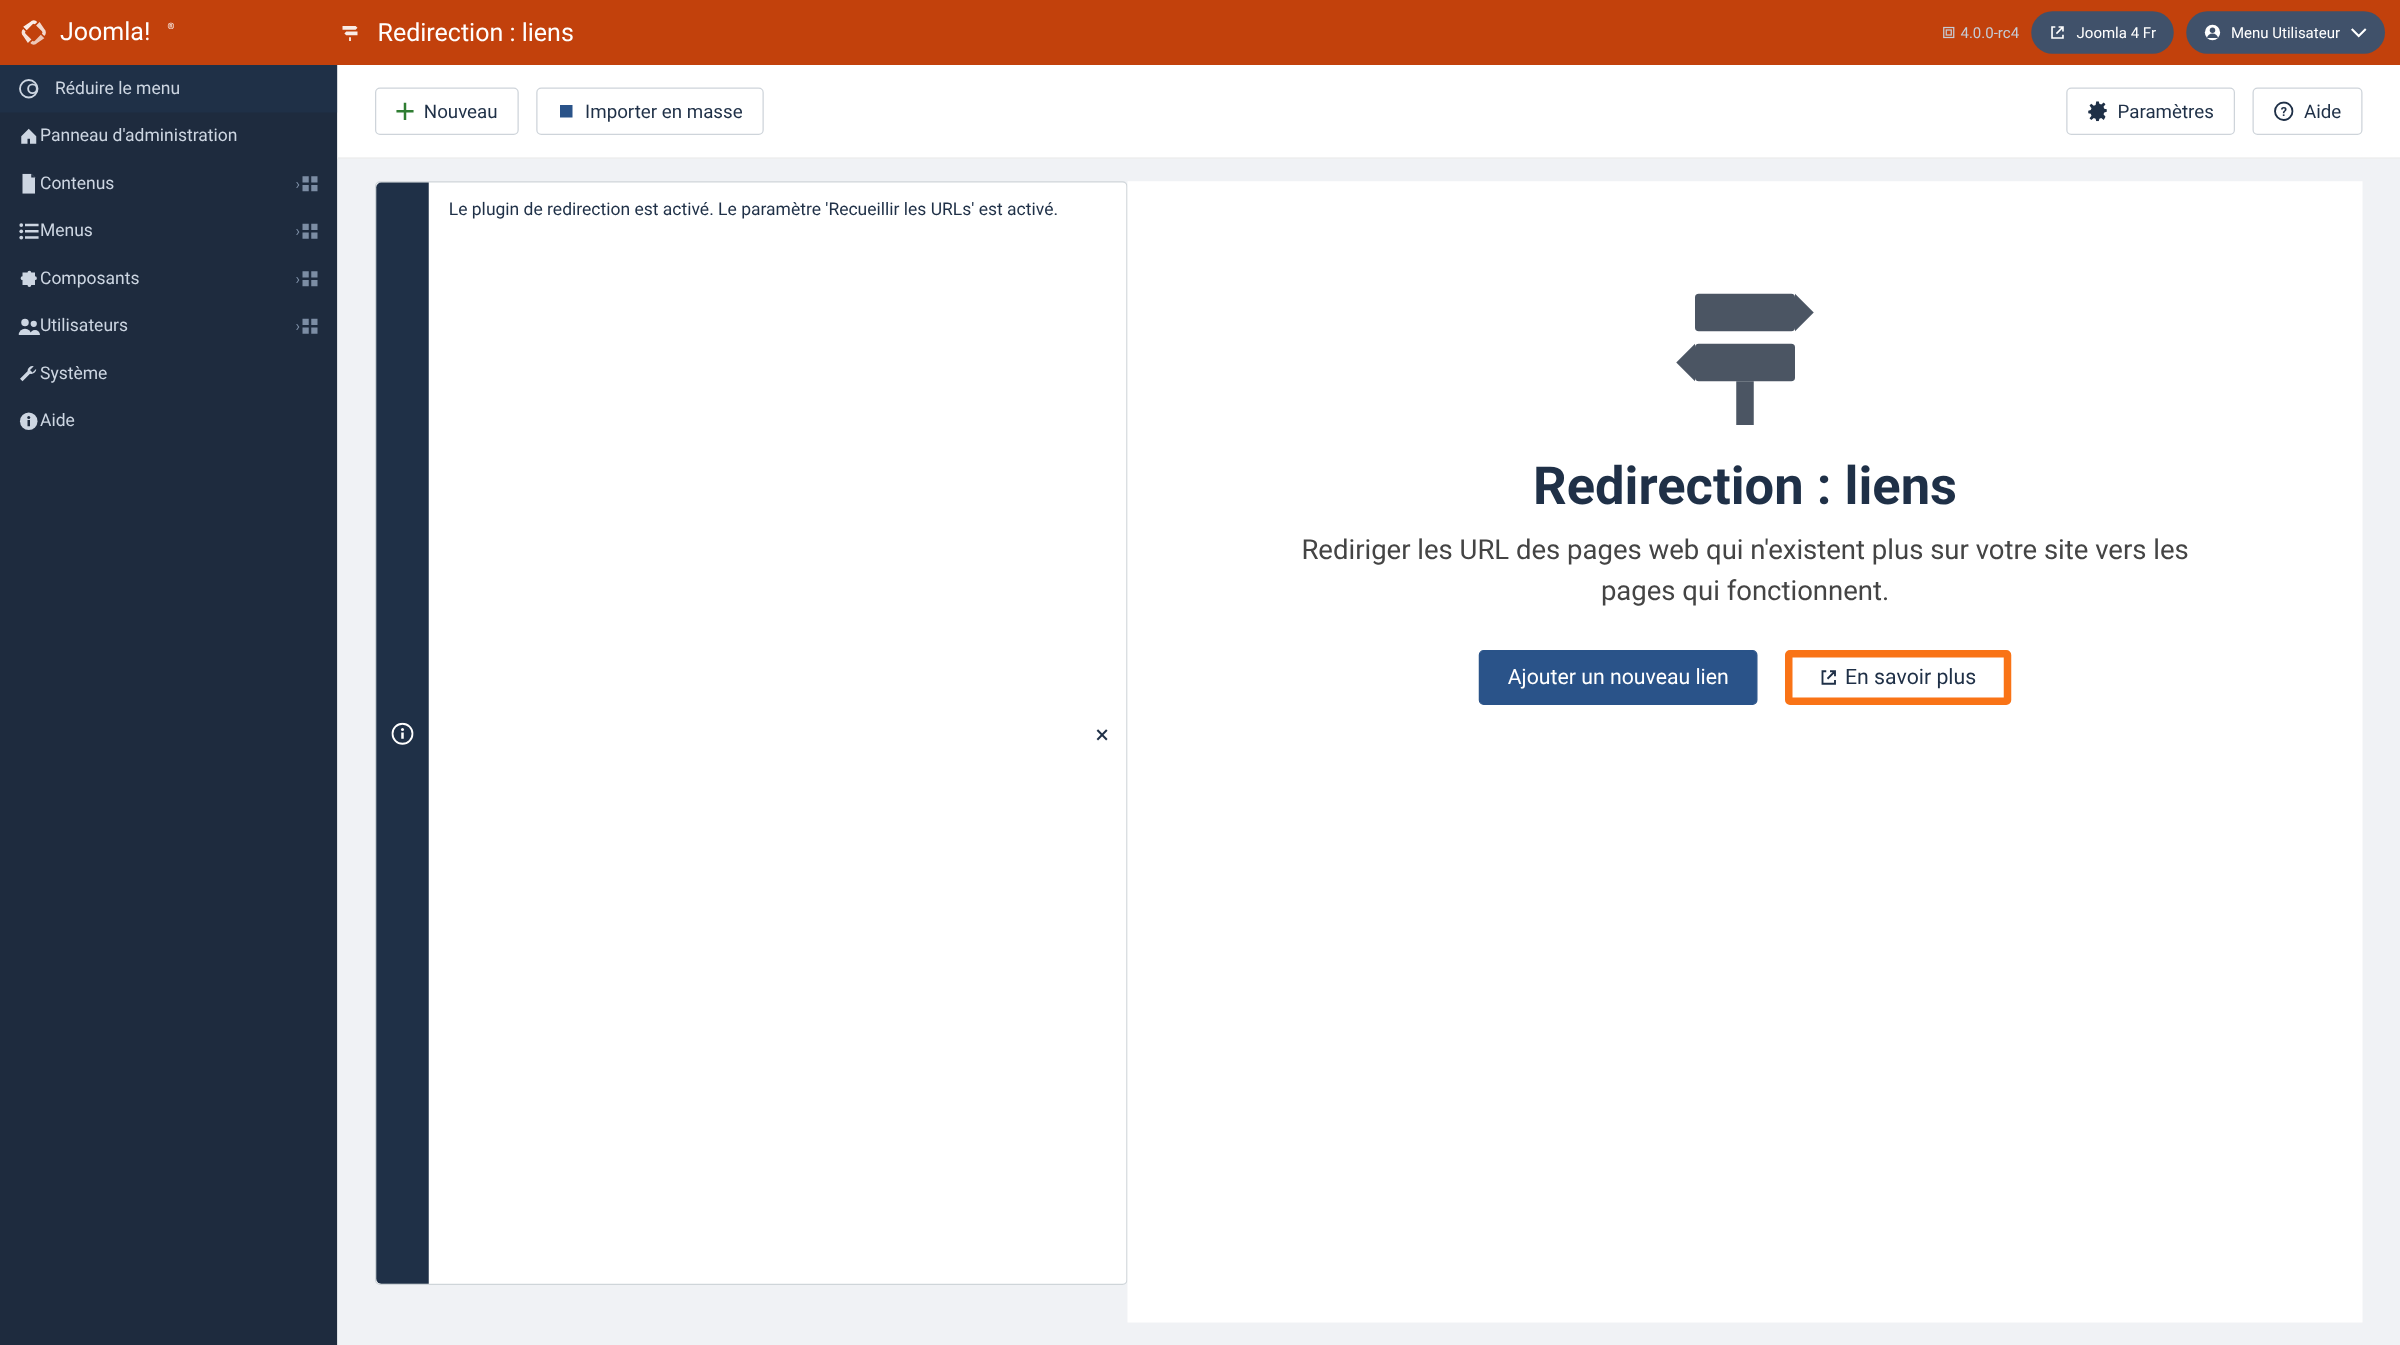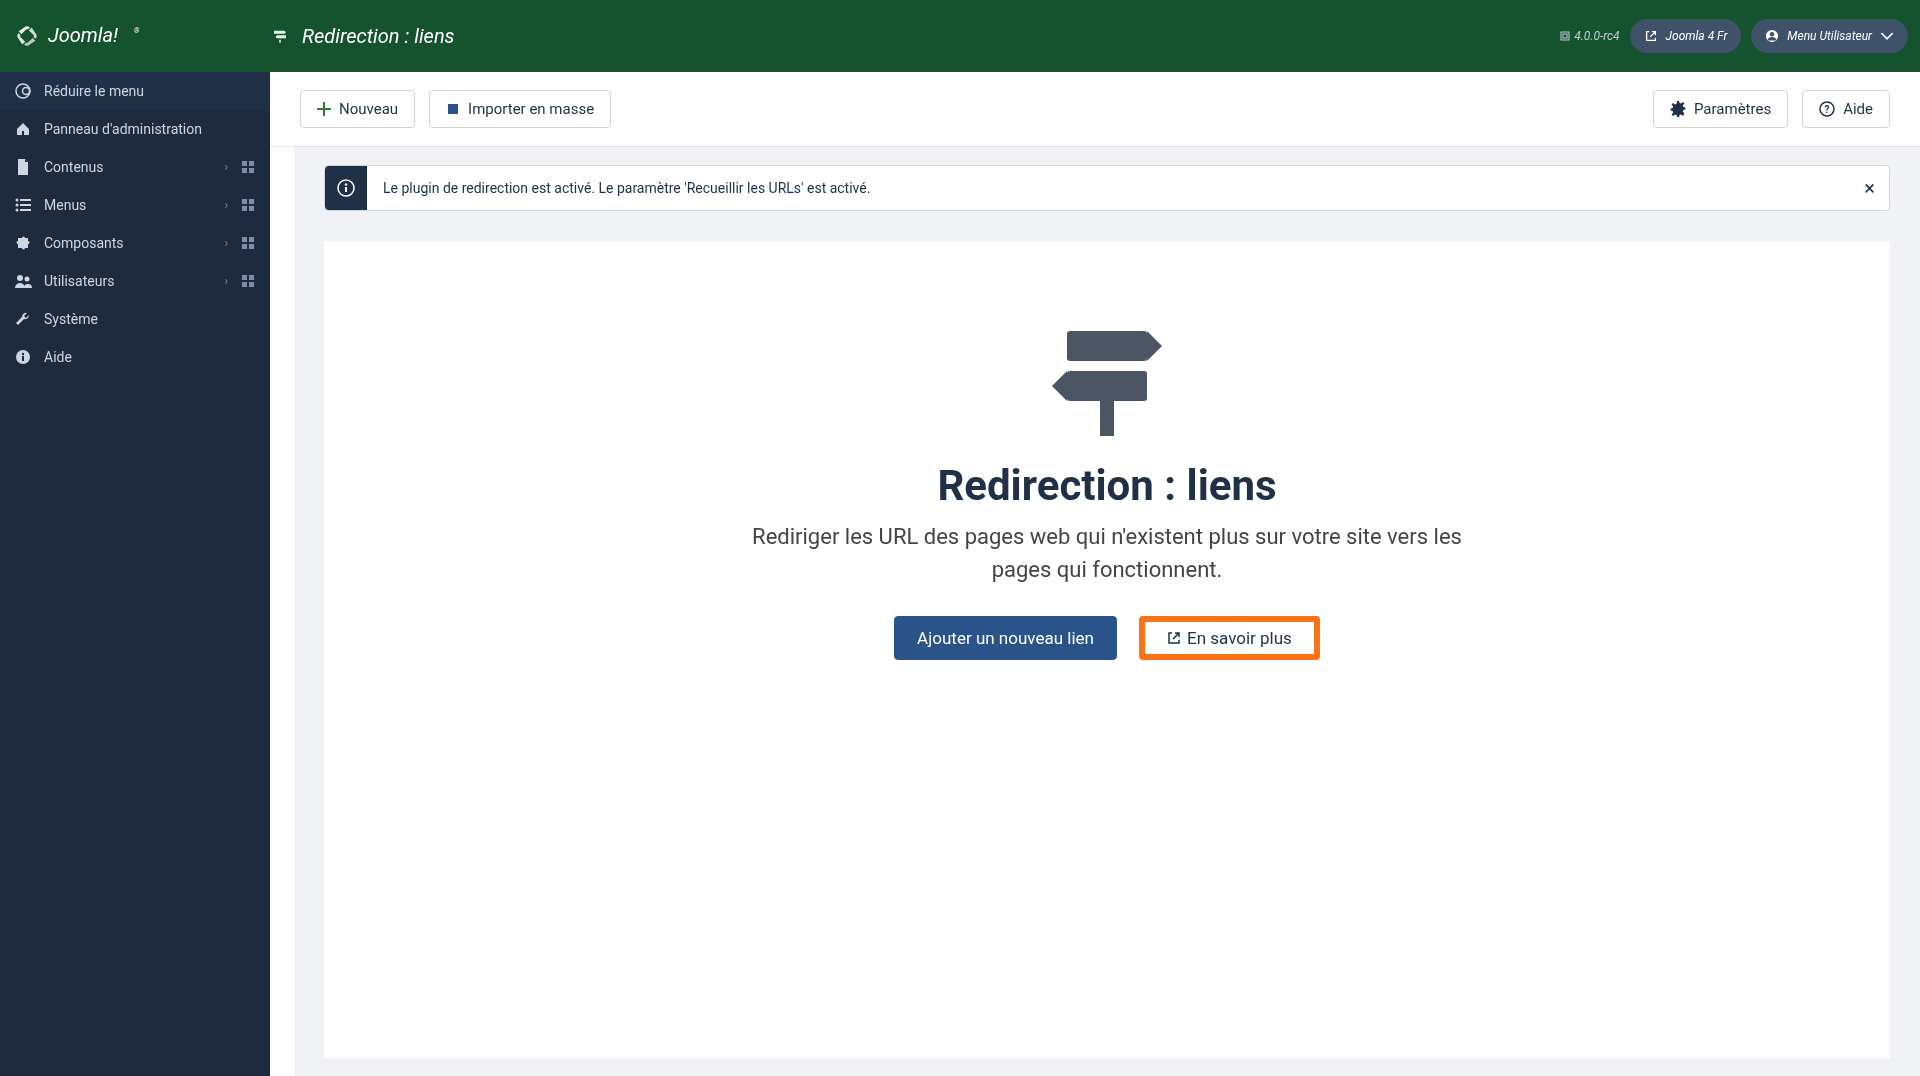--- a/index.html
+++ b/index.html
@@ -14,27 +14,26 @@
   background: #fff;
 }
 
 body {
   display: flex;
   flex-direction: column;
 }
 
 
 .topbar {
-  background: #14532d;
+  background: #c2410c;
   color: #fff;
   display: flex;
   align-items: center;
-  height: 72px;
+  height: 52px;
   position: relative;
-  font-style: italic;
 }
 
 .logo-area {
   width: 270px;
   display: flex;
   align-items: center;
   padding-left: 12px;
   height: 100%;
 }
 
@@ -118,21 +117,20 @@
   padding: 0 14px;
   color: #cdd6e2;
   cursor: pointer;
 }
 
 .sidebar-item {
   height: 38px;
   display: flex;
   align-items: center;
   padding: 0 14px;
-  gap: 12px;
   cursor: pointer;
   position: relative;
   color: #cdd6e2;
 }
 
 .sidebar-item .icon-box {
   width: 18px;
   display: flex;
   justify-content: center;
 }
@@ -203,22 +201,21 @@
   display: flex;
   gap: 14px;
 }
 
 
 .page-body {
   padding: 18px 30px;
   background: #f0f2f5;
   flex: 1;
   display: flex;
-  flex-direction: column;
-  margin-left: 24px;
+  flex-direction: row;
 }
 
 .info-bar {
   display: flex;
   border: 1px solid #cfd5d9;
   border-radius: 4px;
   background: #fff;
   margin-bottom: 30px;
 }
 

